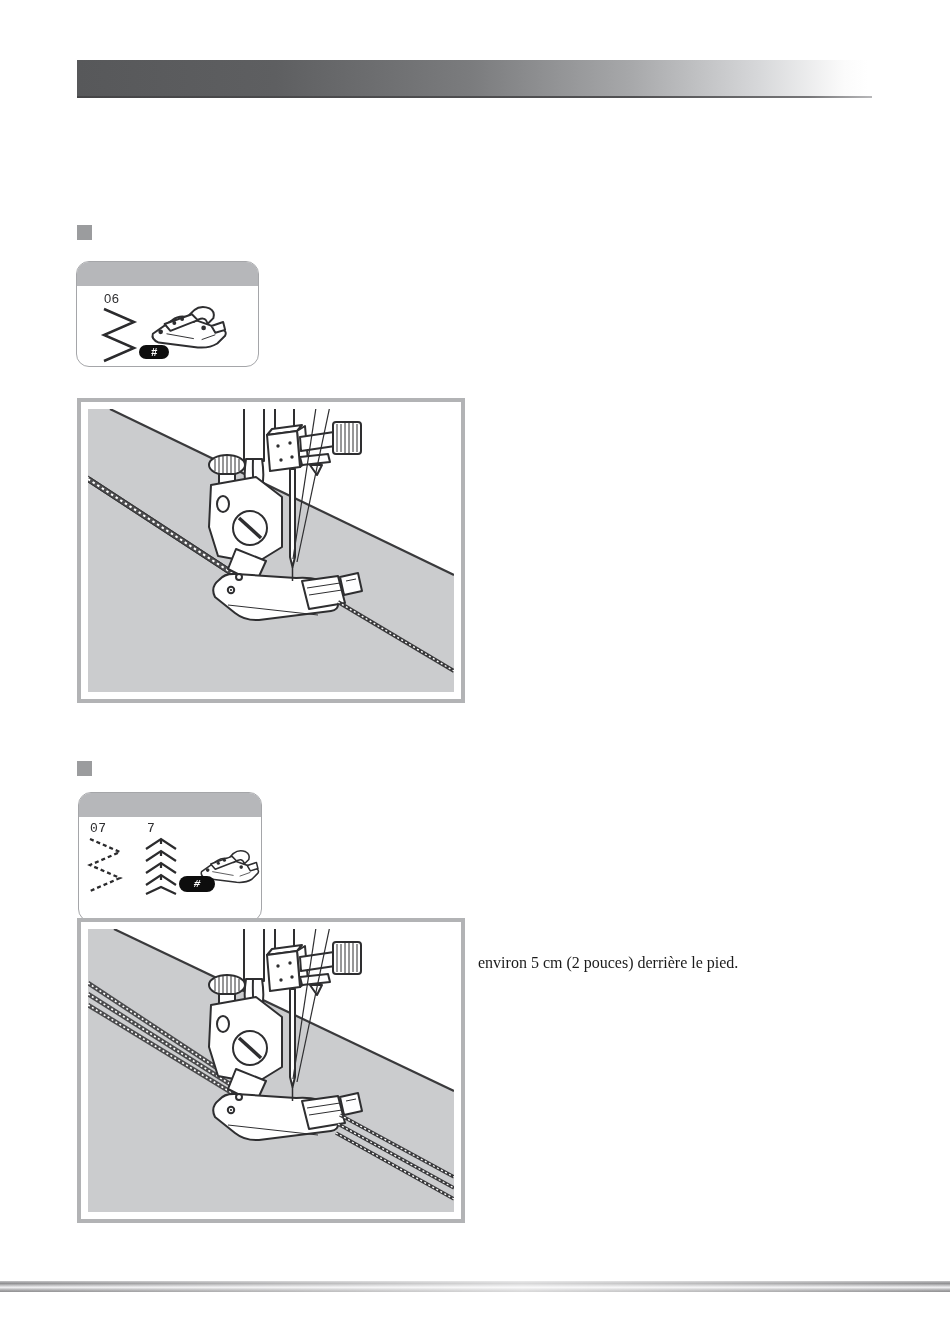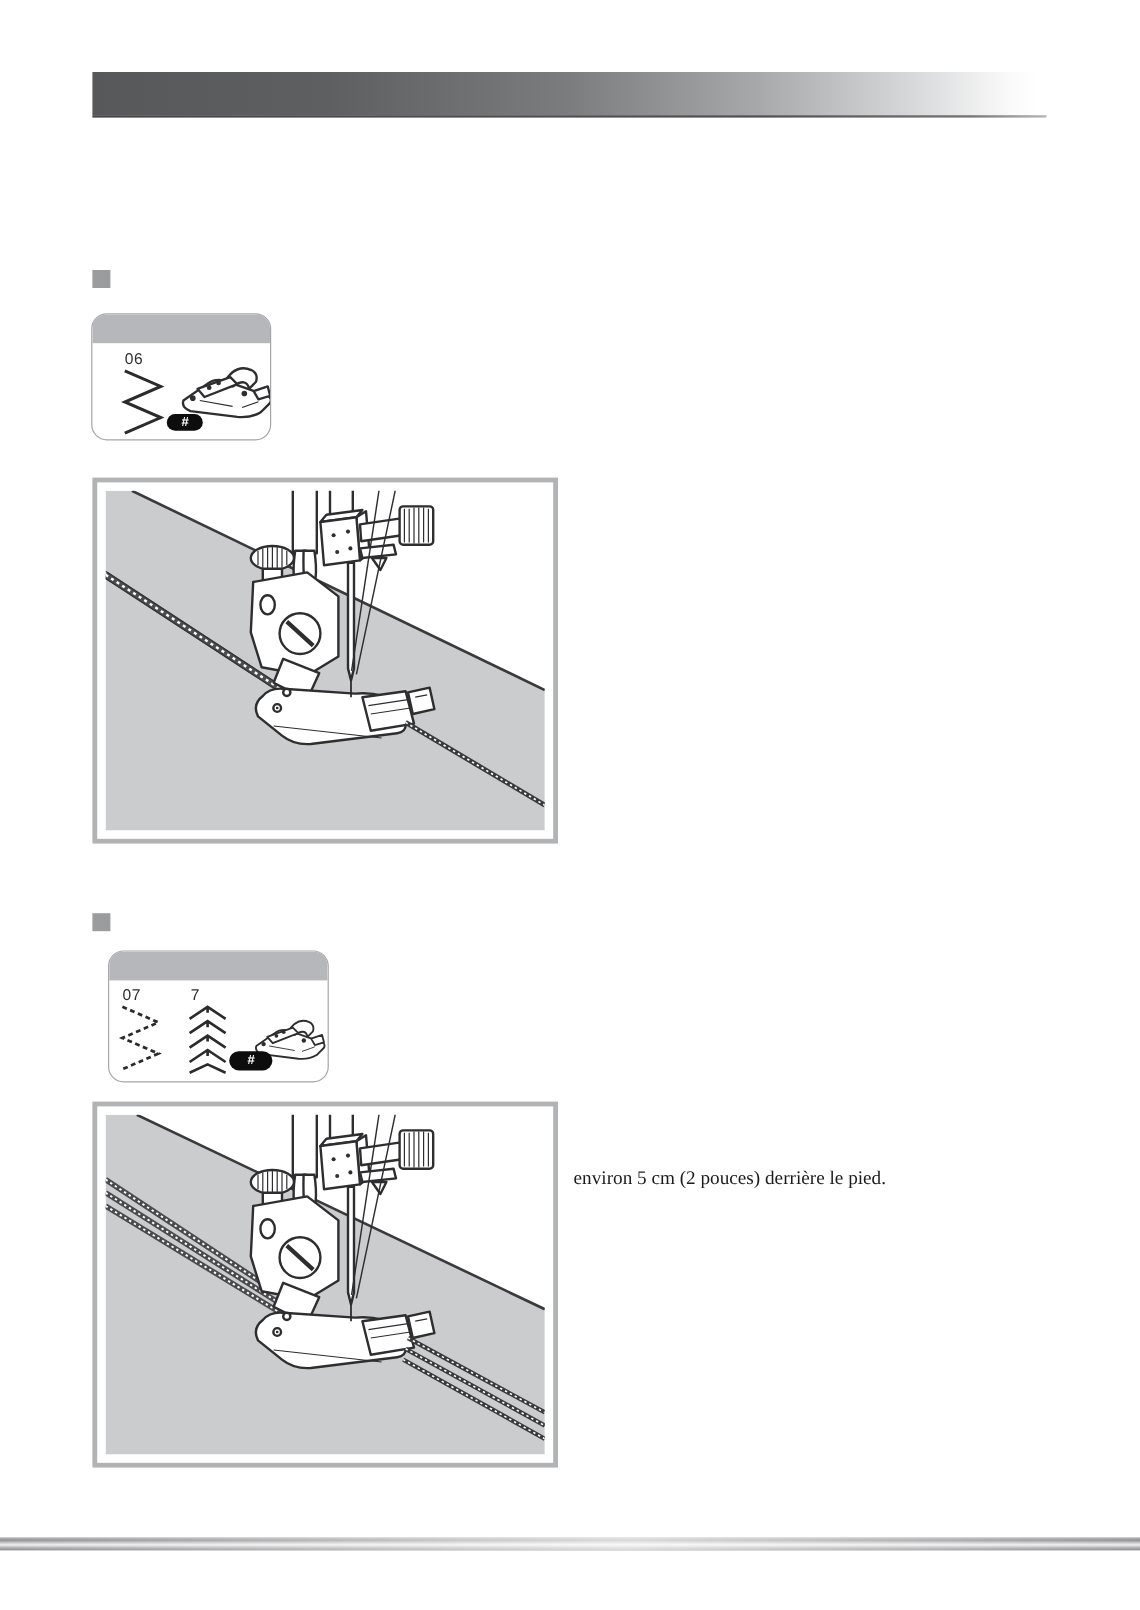--- a/index.html
+++ b/index.html
@@ -41,21 +41,21 @@
   
   .illus-frame{
     border:4px solid #b2b3b5;background:#ffffff;padding:7px;
     box-sizing:border-box;width:388px;height:305px;
   }
   .illus-frame svg{display:block;}
 
   
   .caption{
     left:478px;top:954px;
-    font-family:"Liberation Serif", serif;font-size:16px;color:#1b1b1b;margin-top:20px;
+    font-family:"Liberation Serif", serif;font-size:16px;color:#1b1b1b;
   }
 
   
   .footer-bar{
     left:0;top:1281px;width:950px;height:11px;
     background:
       linear-gradient(to right, rgba(255,255,255,0) 0%, rgba(255,255,255,.65) 55%, rgba(255,255,255,0) 100%),
       linear-gradient(to bottom,#c2c2c4 0%,#8f8f91 22%,#cfcfd1 45%,#efeff1 58%,#ababad 82%,#8c8c8e 100%);
   }
 
@@ -131,21 +131,21 @@
       <circle cx="58" cy="30" r="2.4" fill="#2e2e30"></circle>
     </g>
   </defs>
 </svg>
 
 <div class="abs header-bar"></div>
 <div class="abs header-underline"></div>
 
 <div class="abs section-marker" style="left:77px;top:225px;"></div>
 
-<div class="abs stitch-panel" style="left:76px;top:261px;width:150px;height:106px;">
+<div class="abs stitch-panel" style="left:76px;top:261px;width:183px;height:106px;">
   <div class="band"></div>
   <div class="stitch-num" style="left:27px;top:29px;">06</div>
   <svg class="stitch-glyph" style="left:22px;top:45px;" width="40" height="56" viewBox="0 0 38 56">
     <polyline points="4,2 34,15 4,28 34,41 4,54" fill="none" stroke="#2b2b2d" stroke-width="2.5"></polyline>
   </svg>
   <svg class="stitch-glyph" style="left:70px;top:36px;" width="82" height="52" viewBox="0 0 84 52">
     <use href="#foot-icon"></use>
   </svg>
   <div class="foot-badge" style="left:62px;top:83px;width:30px;height:14px;">#</div>
 </div>
@@ -166,21 +166,21 @@
 
     <g>
       <line x1="250" y1="193" x2="366" y2="262" stroke="#39393b" stroke-width="4"></line>
       <line x1="250" y1="193" x2="366" y2="262" stroke="#ffffff" stroke-width="1.4" stroke-dasharray="2 2.6"></line>
     </g>
   </svg>
 </div>
 
 <div class="abs section-marker" style="left:77px;top:761px;"></div>
 
-<div class="abs stitch-panel" style="left:90px;top:792px;width:184px;height:110px;">
+<div class="abs stitch-panel" style="left:78px;top:792px;width:184px;height:130px;font-family:Liberation Mono, monospace;">
   <div class="band"></div>
   <div class="stitch-num" style="left:11px;top:28px;">07</div>
   <svg class="stitch-glyph" style="left:7px;top:44px;" width="38" height="56" viewBox="0 0 38 56">
     <polyline points="4,2 34,15 4,28 34,41 4,54" fill="none" stroke="#2b2b2d" stroke-width="2.3" stroke-dasharray="4 3"></polyline>
   </svg>
   <div class="stitch-num" style="left:68px;top:28px;">7</div>
   <svg class="stitch-glyph" style="left:63px;top:44px;" width="38" height="58" viewBox="0 0 38 58">
     <g fill="none" stroke="#2b2b2d" stroke-width="2.2">
       <path d="M4,12 L19,2 L34,12 M19,2 L19,7"></path>
       <path d="M4,24 L19,14 L34,24 M19,14 L19,19"></path>

